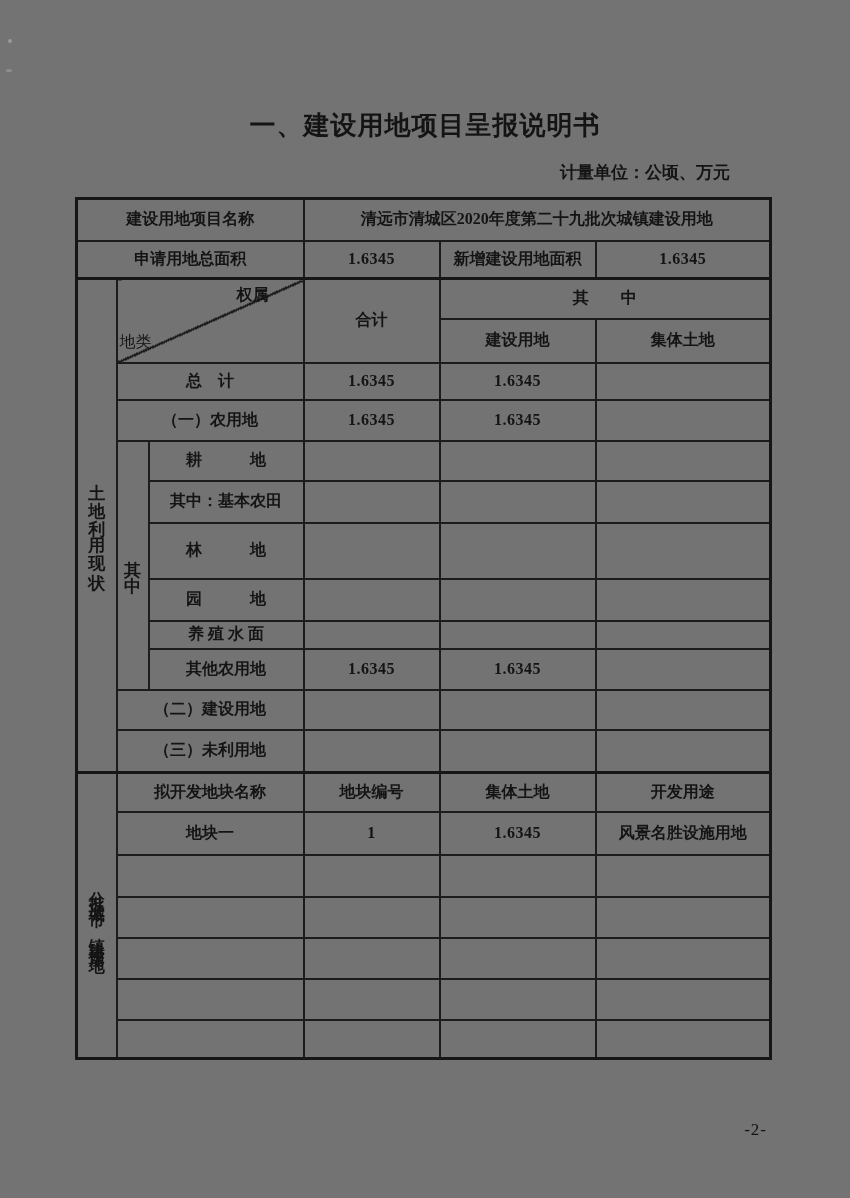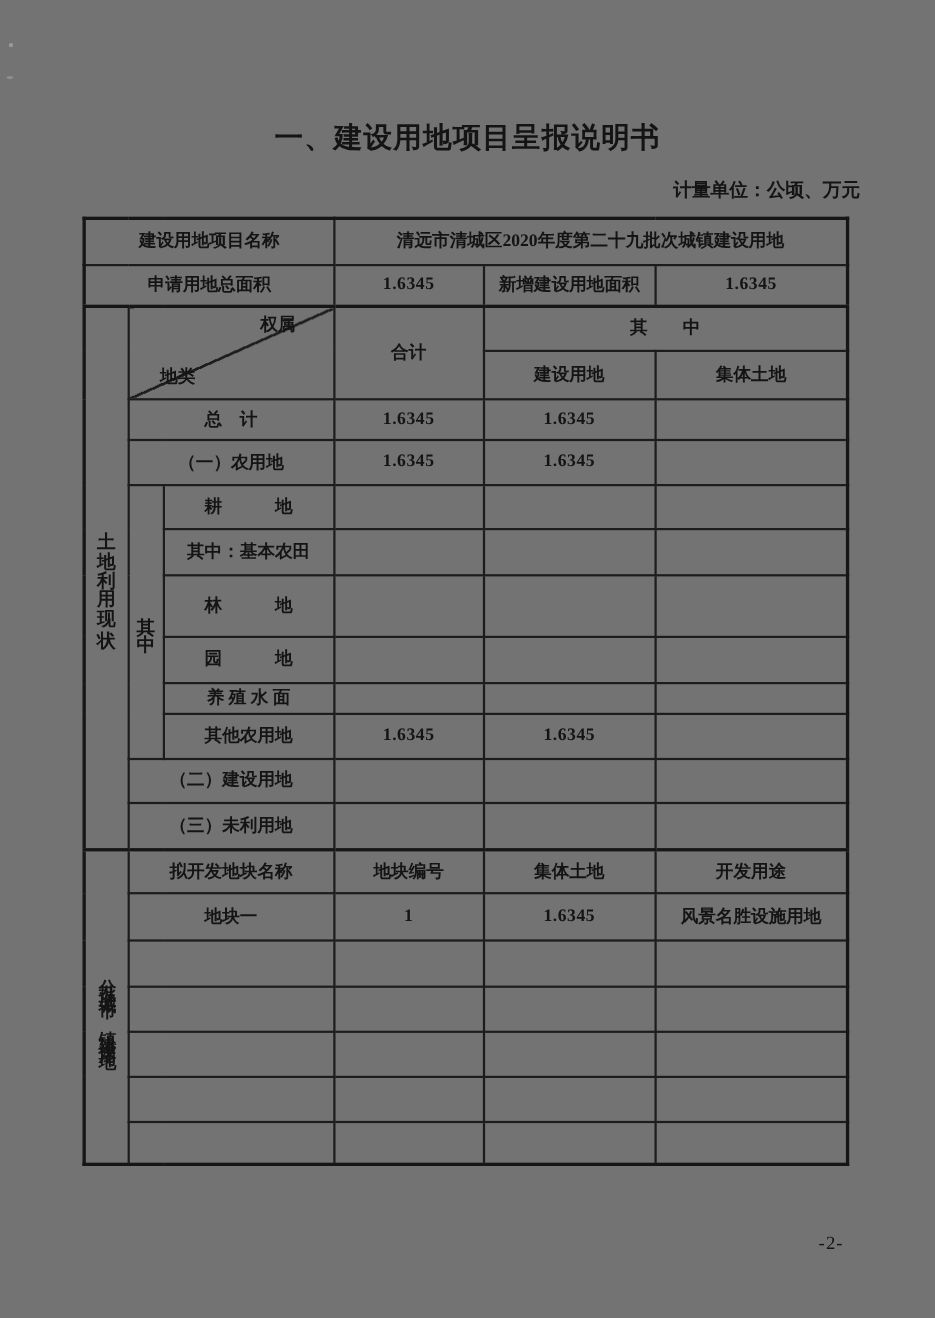--- a/index.html
+++ b/index.html
@@ -21,21 +21,21 @@
   .doc-title {
     padding-top: 108px;
     text-align: center;
     font-size: 26px;
     font-weight: bold;
     letter-spacing: 1px;
   }
   .unit-note {
     margin-top: 18px;
     text-align: right;
-    padding-right: 68px;
+    padding-right: 120px;
     font-size: 17px;
     font-weight: bold;
   }
 
   table.form {
     margin: 13px 0 0 75px;
     width: 697px;
     border-collapse: collapse;
     table-layout: fixed;
     border: 3px solid #161616;
@@ -74,21 +74,21 @@
   td.diag {
     position: relative;
     padding: 0;
     background: linear-gradient(to bottom right,
       transparent calc(50% - 1.2px),
       #1c1c1c calc(50% - 1.2px),
       #1c1c1c calc(50% + 1.2px),
       transparent calc(50% + 1.2px));
   }
   .diag-top    { position: absolute; top: 5px;   right: 34px; font-size: 16px; font-weight: bold; }
-  .diag-bottom { position: absolute; bottom: 9px; left: 28px; font-size: 16px; font-weight: bold; }
+  .diag-bottom { position: absolute; bottom: 9px; left: 2px; font-size: 16px; font-weight: normal; }
 
   .page-number {
     position: absolute;
     top: 1120px;
     right: 83px;
     font-size: 17px;
     letter-spacing: 1px;
   }
 </style>
 </head>

